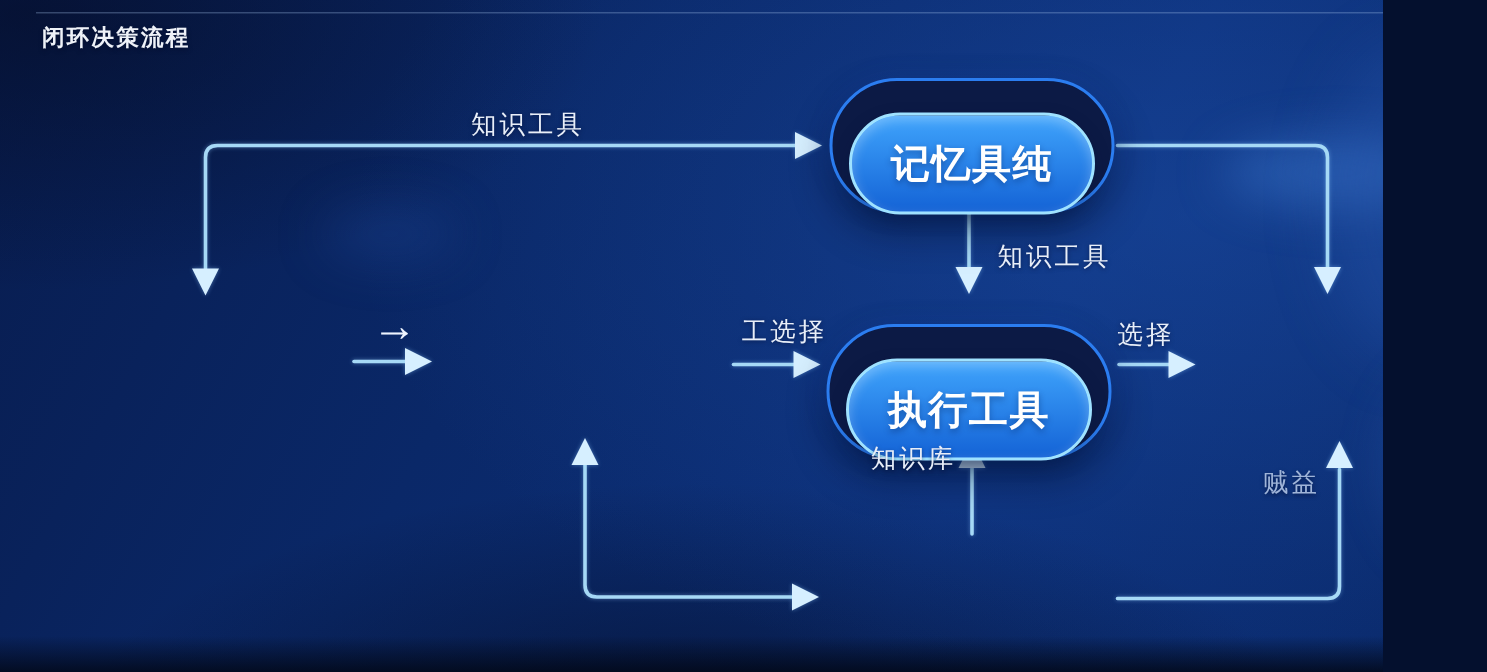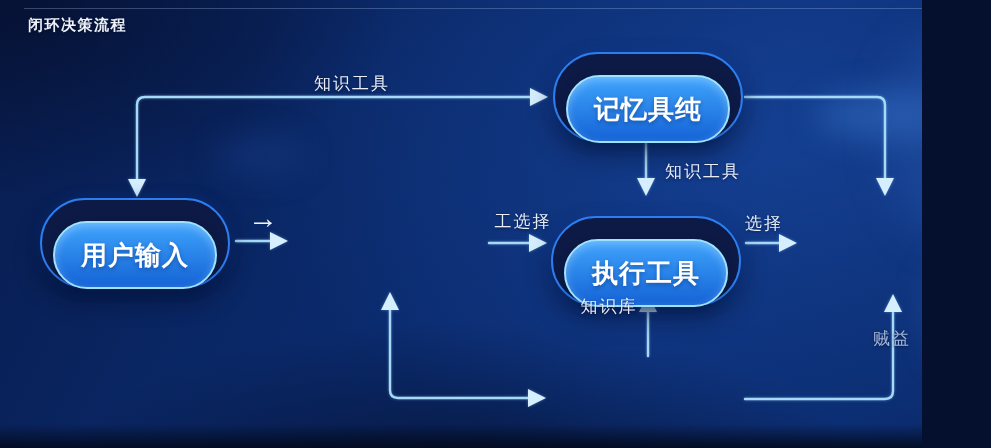--- a/index.html
+++ b/index.html
@@ -100,37 +100,32 @@
       <polygon points="884,312 902,312 893,294"></polygon>
     </g>
   </svg>
 
   <div class="node" style="left:553px;top:52px;">
     <div class="node-inner">
       <span class="node-label">记忆具纯</span>
     </div>
   </div>
 
-  <div class="node" style="left:40px;top:198px;">
-    <div class="node-inner">
-      <span class="node-label">用户输入</span>
-    </div>
-  </div>
 
 
   <div class="node" style="left:551px;top:216px;">
     <div class="node-inner">
       <span class="node-label">执行工具</span>
     </div>
   </div>
 
 
 
   <span class="edge-label" style="left:352px;top:83px;">知识工具</span>
   <span class="edge-label" style="left:703px;top:171px;">知识工具</span>
   <span class="edge-label" style="left:523px;top:221px;text-align:center;">工选择</span>
   <span class="edge-label" style="left:764px;top:223px;text-align:center;">选择</span>
   <span class="edge-label" style="left:609px;top:306px;">知识库</span>
-  <span class="edge-label dim" style="left:861px;top:338px;margin-left:31px;">贼益</span>
+  <span class="edge-label dim" style="left:861px;top:322px;">贼益</span>
 
   <span class="hand-arrow" style="left:263px;top:218px;">→</span>
 
 </div>
 
 </body></html>

